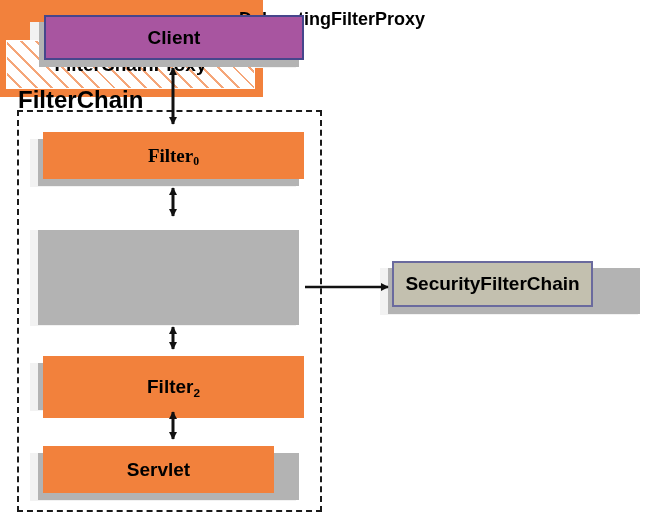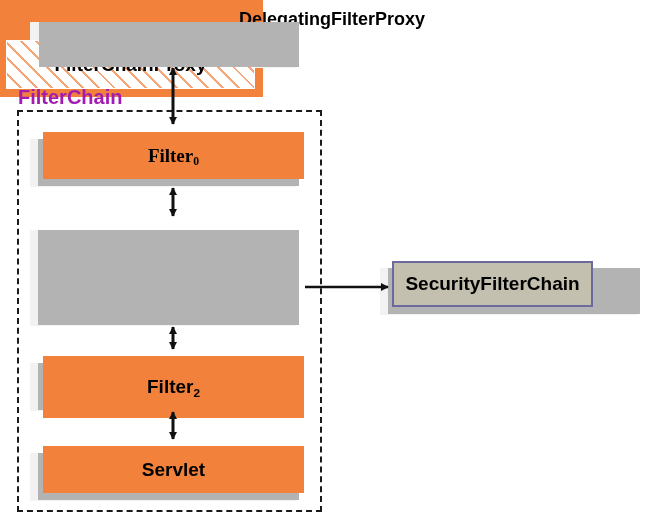--- a/index.html
+++ b/index.html
@@ -48,21 +48,21 @@
   }
   
   .filter-box {
     background: #f2813c;
     border: 1px solid #f2813c;
     font-size: 19px;
     z-index: 3;
   }
   #filter0-box { left: 43px; top: 132px; width: 261px; height: 47px; font-family: Liberation Serif, serif; }
   #filter2-box { left: 43px; top: 356px; width: 261px; height: 62px; }
-  #servlet-box { left: 43px; top: 446px; width: 261px; height: 47px; }
+  #servlet-box { left: 43px; top: 446px; width: 231px; height: 47px; }
 
   
   #dfp-box {
     left: 43px; top: 223px; width: 261px; height: 95px;
     background: #f2813c;
     border: 1px solid #f2813c;
     display: block;
     z-index: 3;
   }
   #dfp-title {
@@ -109,23 +109,23 @@
     position: absolute;
     left: 17px; top: 110px; width: 305px; height: 402px;
     box-sizing: border-box;
     border: 2px dashed #1a1a1a;
     background: transparent;
     z-index: 2;
   }
   #filterchain-label {
     position: absolute;
     left: 18px; top: 86px;
-    font-size: 20px;
-    font-weight: bold;
-    color: #a21caf;
+    font-size: 24px;
+    font-weight: bold;
+    color: #000000;
     white-space: nowrap;
     z-index: 4;
   }
   
   #arrows {
     position: absolute;
     left: 0; top: 0; width: 664px; height: 518px;
     z-index: 5;
     pointer-events: none;
   }
@@ -137,20 +137,23 @@
     font-weight: bold;
   }
 </style>
 </head>
 <body>
 
 <div id="canvas">
 
   <div class="shadow2" style="left:30px; top:22px; width:266px; height:46px;"></div>
   <div class="shadow" style="left:39px; top:22px; width:260px; height:45px;"></div>
+  <div class="box" id="client-box">
+    <span>Client</span>
+  </div>
 
   <div id="filterchain-label">FilterChain</div>
   <div id="filterchain-container"></div>
 
   <div class="shadow2" style="left:30px; top:139px; width:266px; height:48px;"></div>
   <div class="shadow" style="left:38px; top:139px; width:261px; height:47px;"></div>
   <div class="box filter-box" id="filter0-box">
     <span><span>Filter</span><sub>0</sub></span>
   </div>
 

